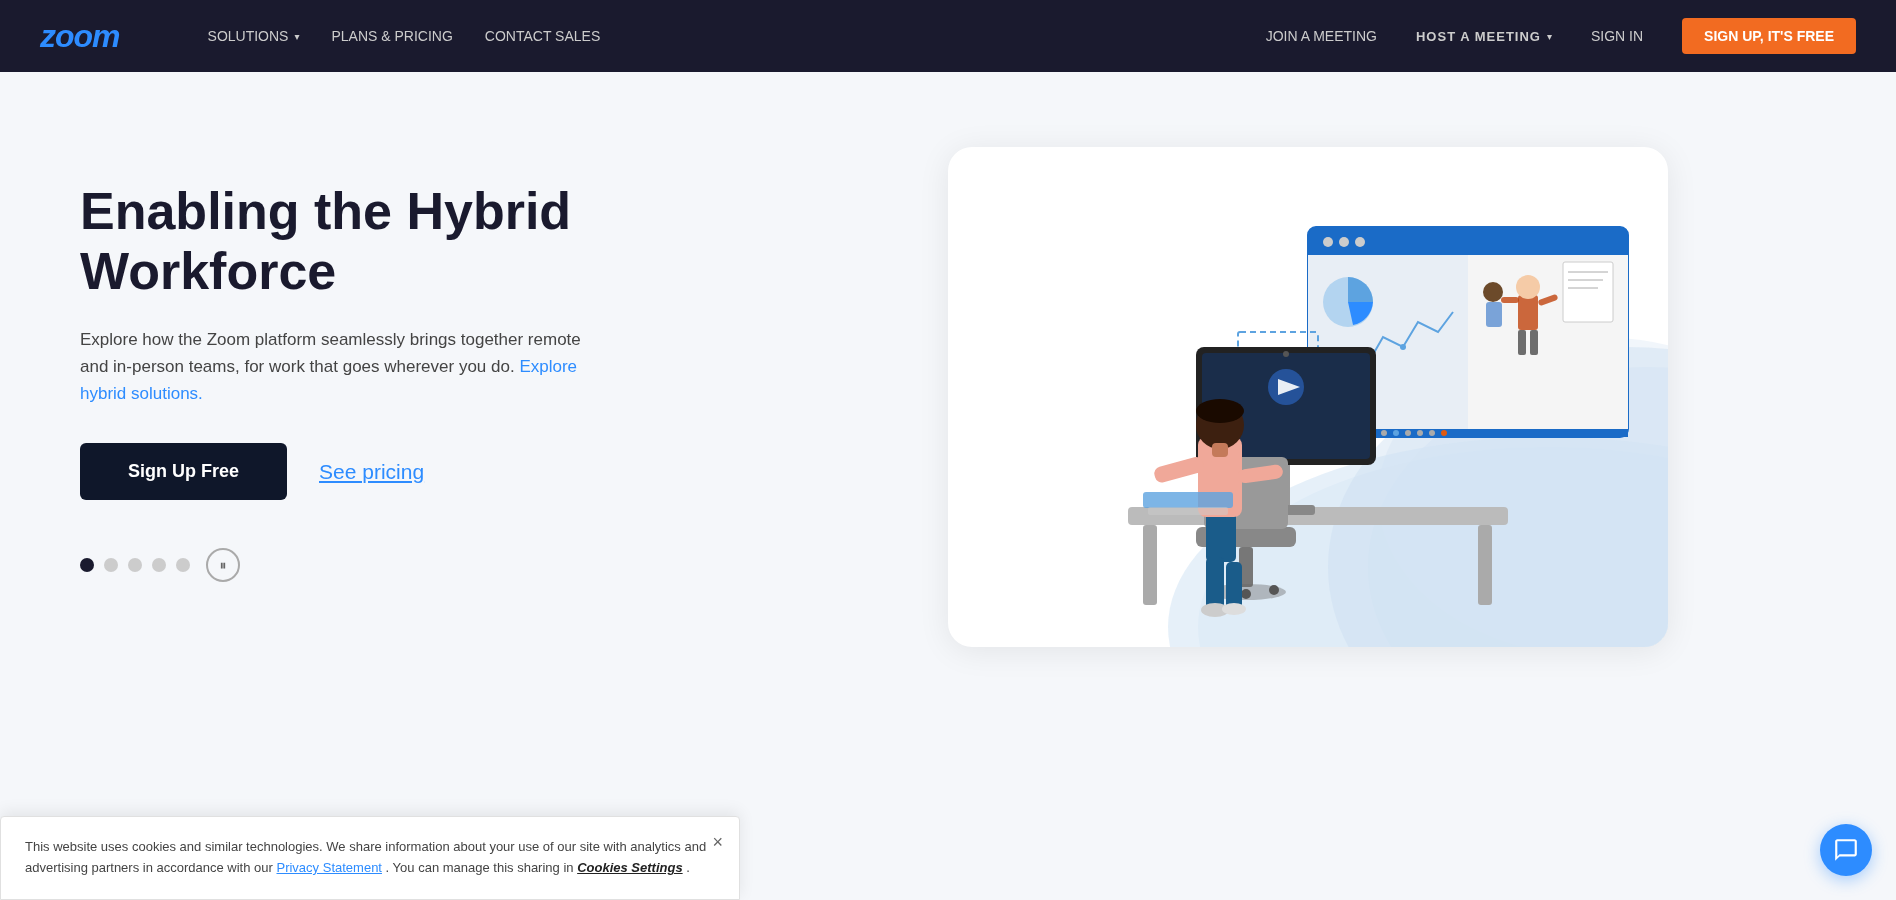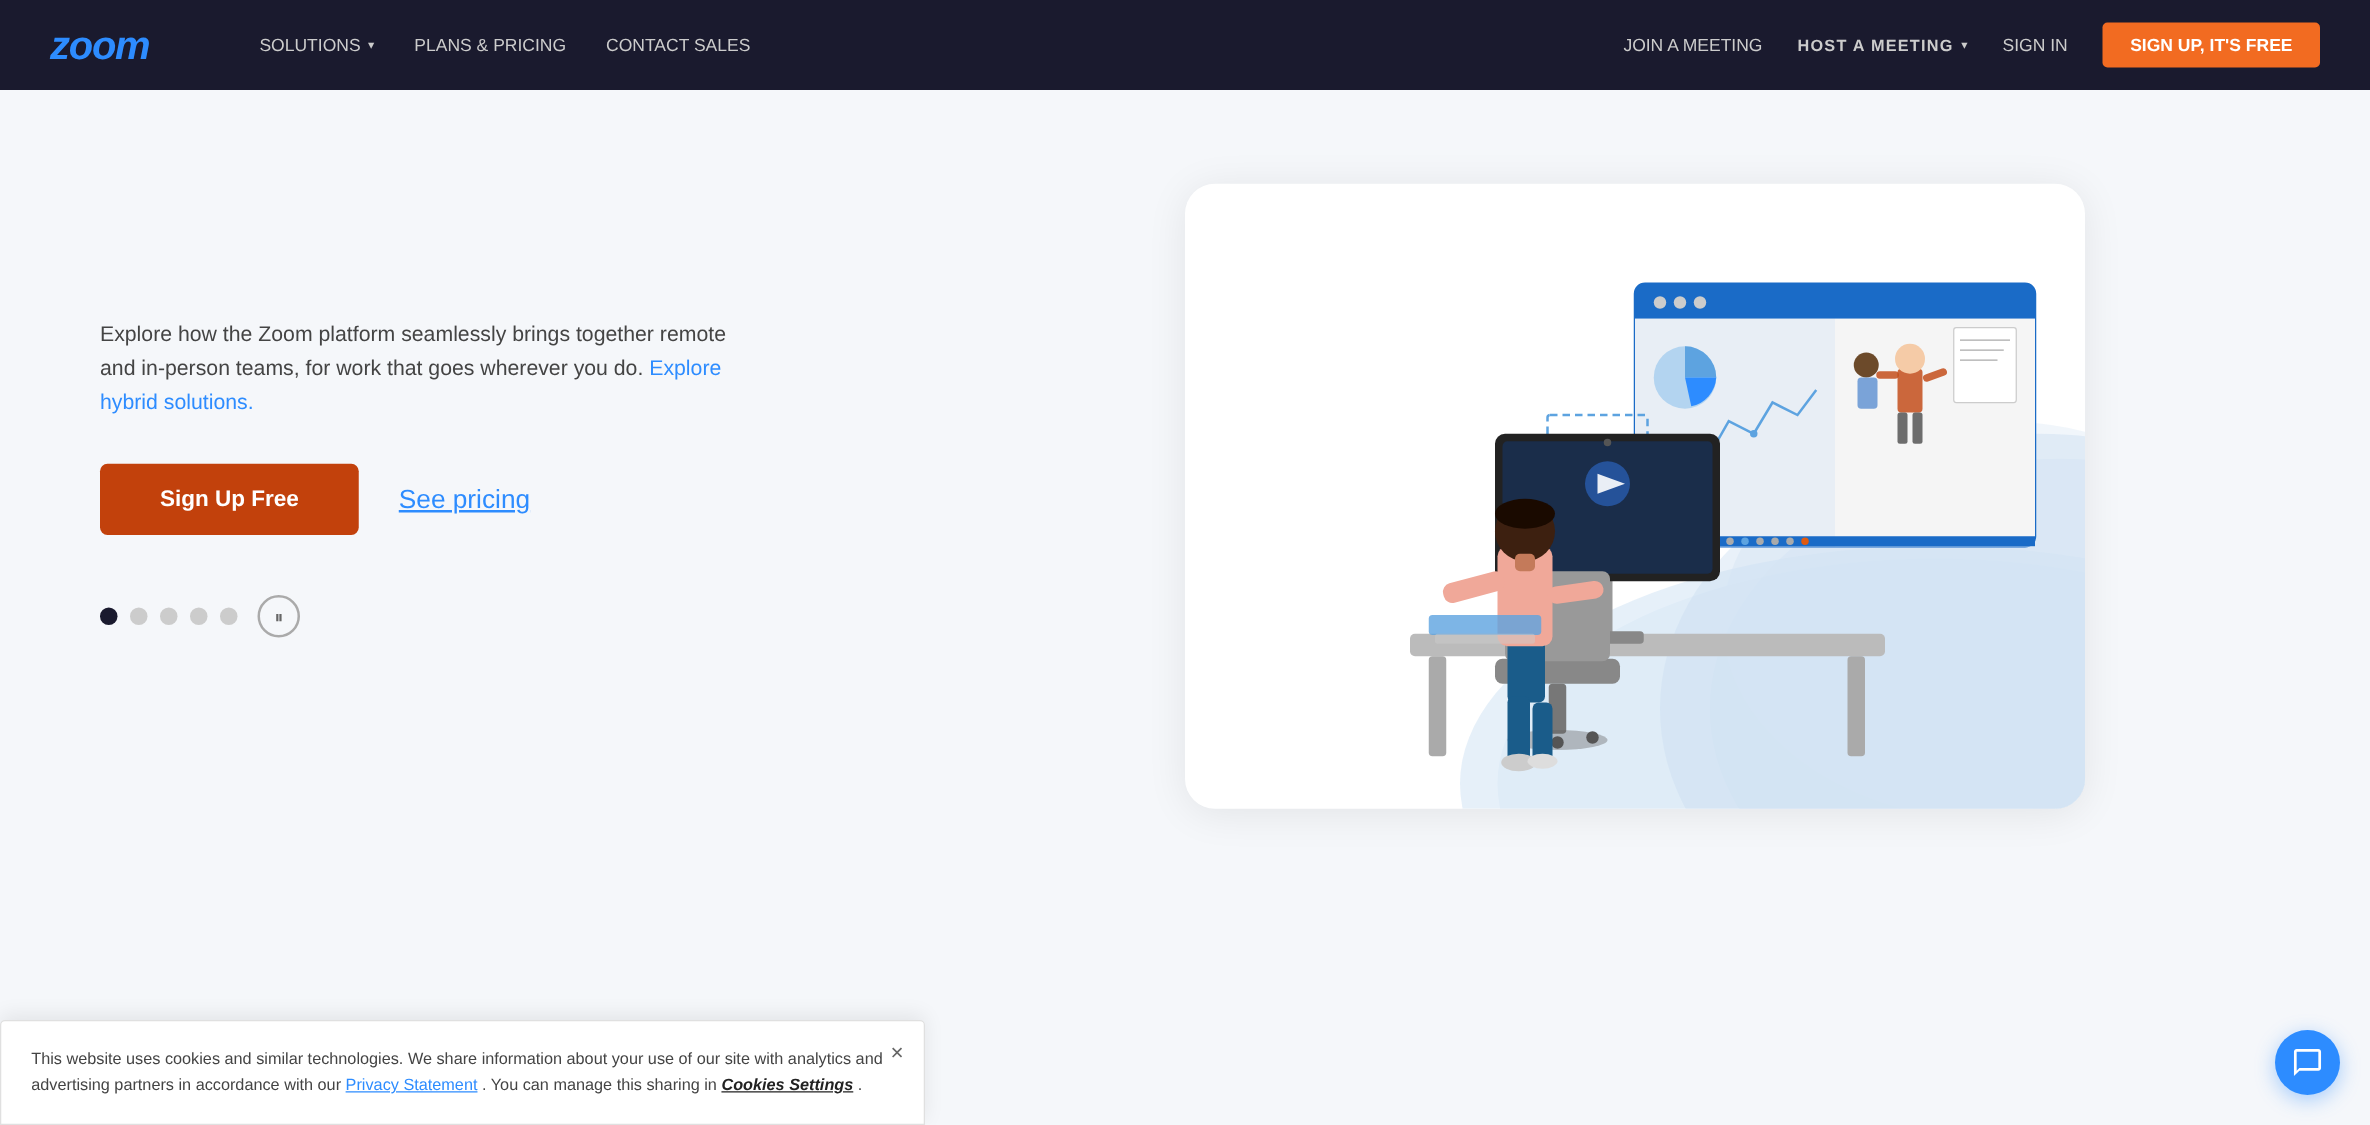--- a/index.html
+++ b/index.html
@@ -39,21 +39,21 @@
       gap: 4px;
       white-space: nowrap;
     }
     .nav-item .chevron {
       font-size: 10px;
       margin-left: 2px;
     }
     .nav-right {
       display: flex;
       align-items: center;
-      gap: 28px;
+      gap: 39px;
     }
     .nav-right .nav-item { color: #ccc; }
     .btn-signup {
       background: #f26b21;
       color: #fff;
       border: none;
       padding: 10px 22px;
       border-radius: 4px;
       font-size: 14px;
       font-weight: 700;
@@ -96,21 +96,21 @@
       text-decoration: none;
       cursor: pointer;
     }
     .hero-buttons {
       display: flex;
       align-items: center;
       gap: 32px;
       margin-bottom: 48px;
     }
     .btn-primary {
-      background: #c2410c;
+      background: #0f172a;
       color: #fff;
       border: none;
       padding: 18px 48px;
       border-radius: 6px;
       font-size: 18px;
       font-weight: 700;
       cursor: pointer;
     }
     .btn-link {
       color: #2d8cff;
@@ -293,20 +293,24 @@
     </span>
     <span class="nav-item">
       <span>SIGN IN</span>
     </span>
     <button class="btn-signup">SIGN UP, IT'S FREE</button>
   </div>
 </nav>
 
 <section class="hero">
   <div class="hero-left">
+    <h1 class="hero-title">
+      <span>Enabling the Hybrid</span><br>
+      <span>Workforce</span>
+    </h1>
     <p class="hero-subtitle">
       <span>Explore how the Zoom platform seamlessly brings together remote and in-person teams, for work that goes wherever you do.</span>
       <a class="link">Explore hybrid solutions.</a>
     </p>
     <div class="hero-buttons">
       <button class="btn-primary">Sign Up Free</button>
       <button class="btn-link">See pricing</button>
     </div>
     <div class="carousel-dots">
       <div class="dot active"></div>

